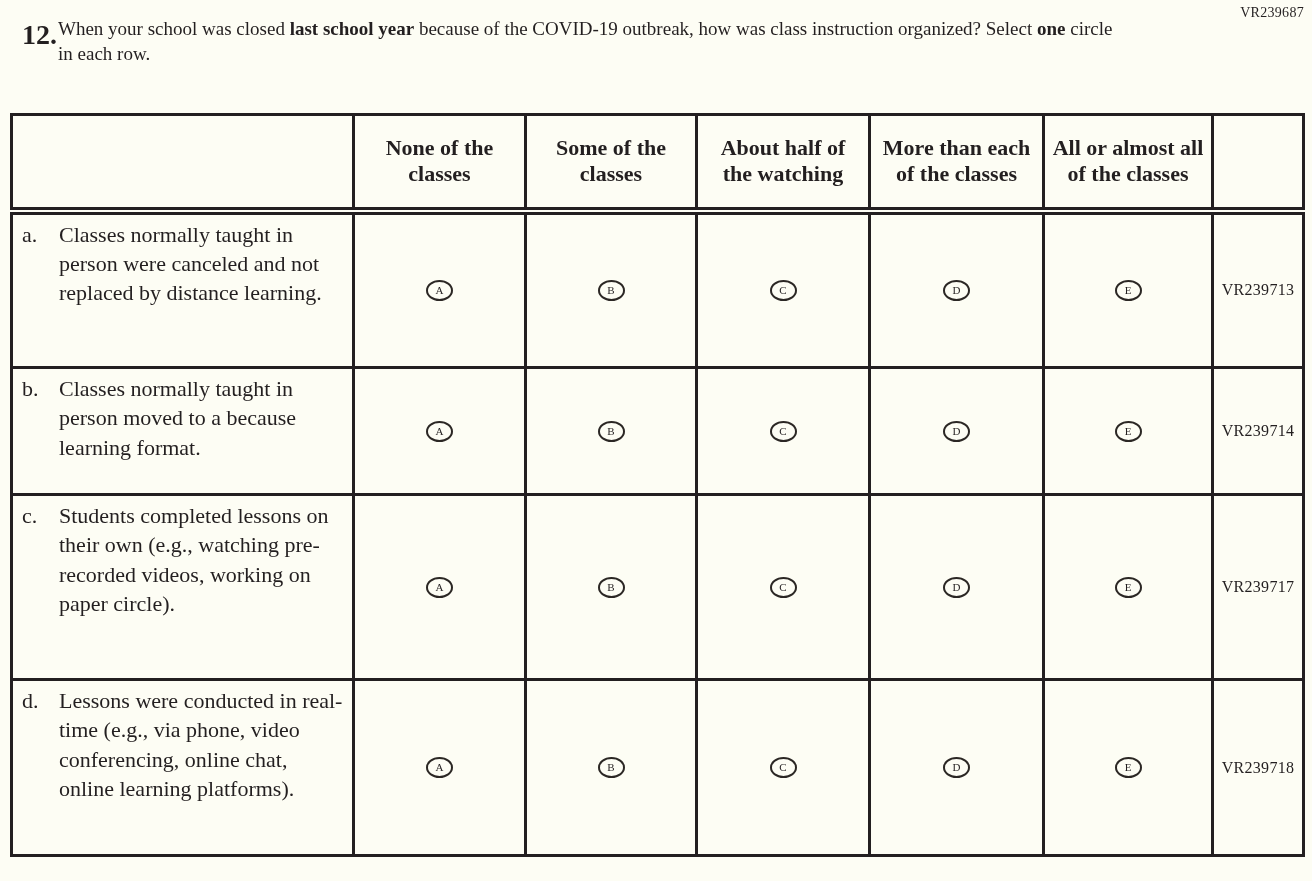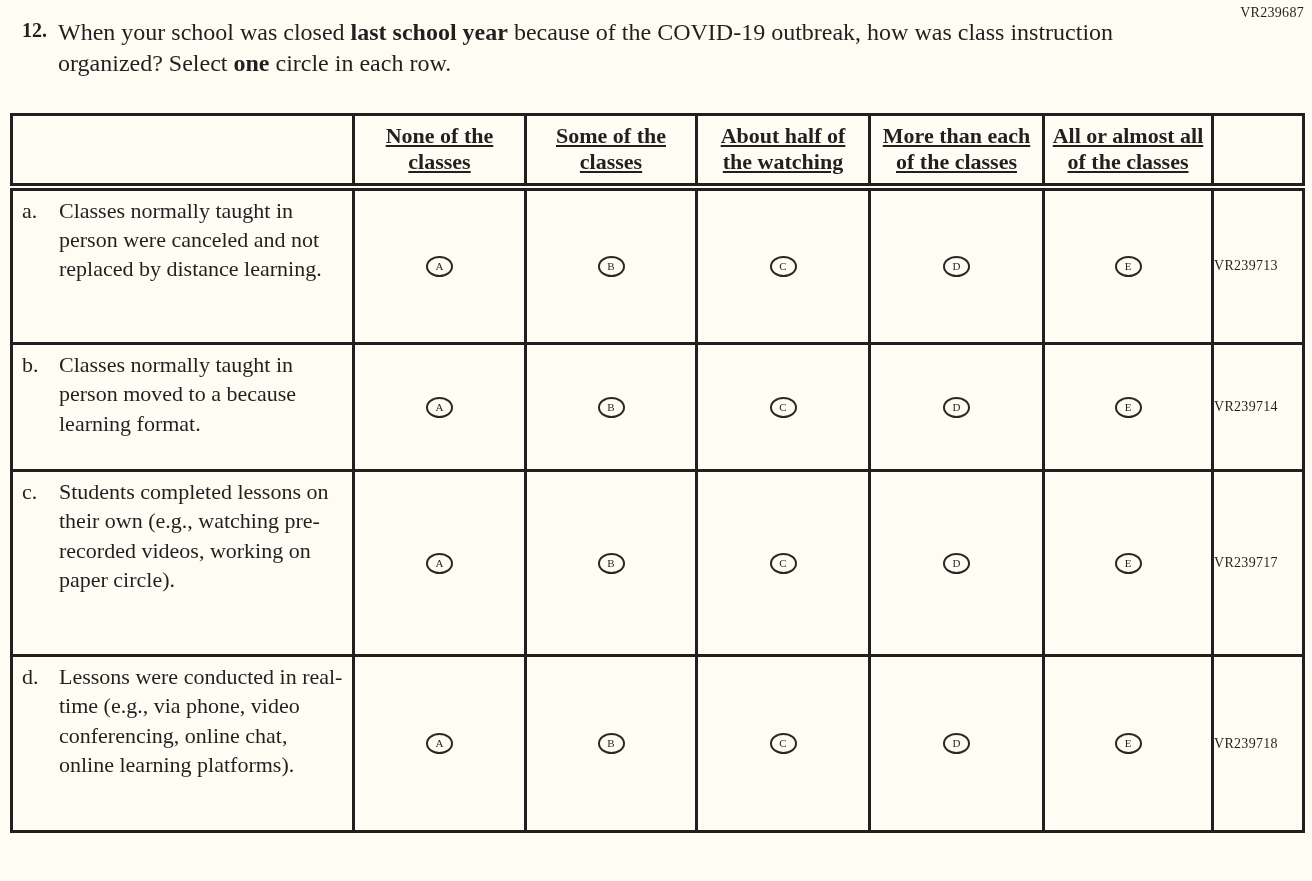--- a/index.html
+++ b/index.html
@@ -28,27 +28,27 @@
   
   .question {
     position: absolute;
     top: 17px;
     left: 22px;
     display: flex;
     width: 1150px;
   }
   .q-number {
     font-weight: bold;
-    font-size: 20px;
+    font-size: 28px;
     width: 36px;
     flex-shrink: 0;
     line-height: 1.3;
   }
   .q-text {
-    font-size: 24px;
+    font-size: 19px;
     line-height: 1.3;
     width: 1070px;
   }
   .q-text b { font-weight: bold; }
 
   
   table.matrix {
     position: absolute;
     top: 113px;
     left: 10px;
@@ -62,21 +62,21 @@
   }
   .matrix thead th {
     border-bottom: 8px double #231f20;
     font-size: 22px;
     font-weight: bold;
     text-align: center;
     vertical-align: middle;
     line-height: 1.2;
     padding: 4px 6px;
   }
-  tr.hdr-row    { height: 72px; text-decoration: underline;  }
+  tr.hdr-row    { height: 96px;  }
   tr.row-a      { height: 157px; }
   tr.row-b      { height: 127px; }
   tr.row-c      { height: 185px; }
   tr.row-d      { height: 176px; }
 
   td.desc {
     vertical-align: top;
     padding: 5px 6px 5px 9px;
   }
   .desc-inner {
@@ -105,22 +105,23 @@
     border-radius: 50%;
     font-size: 11px;
     line-height: 17px;
     text-align: center;
     font-weight: normal;
     cursor: pointer;
     background: transparent;
   }
 
   td.code {
+    text-align: center;
     vertical-align: middle;
-    font-size: 14px;
+    font-size: 16px;
     letter-spacing: 0.3px;
   }
 </style>
 </head>
 <body>
 
 <div class="form-code">VR239687</div>
 
 <div class="question">
   <div class="q-number">12.</div>

